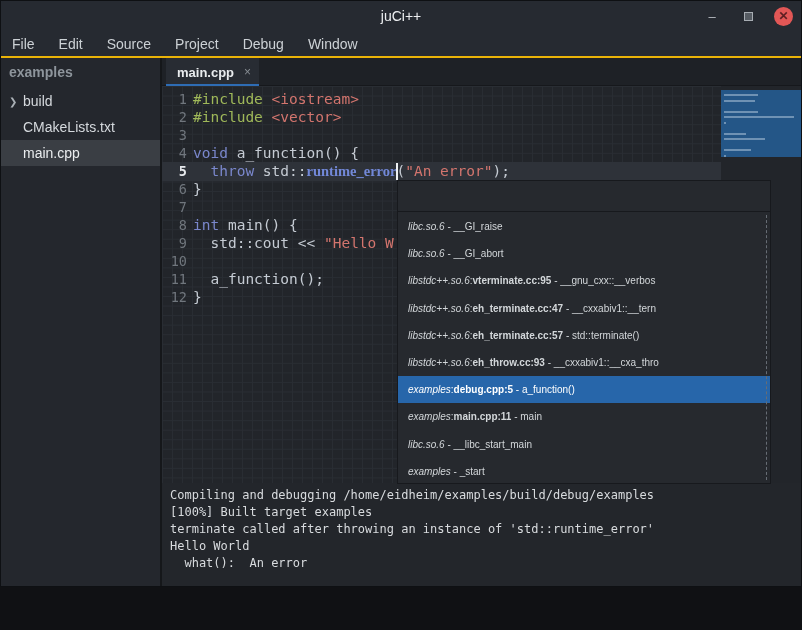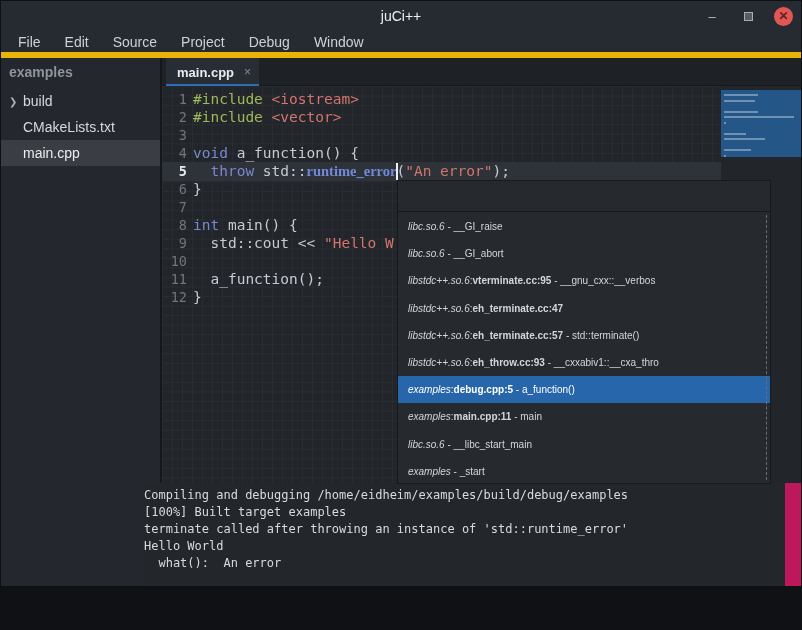--- a/index.html
+++ b/index.html
@@ -1,39 +1,39 @@
 <!DOCTYPE html>
 <html style="--accent: #2766aa; --underline: #2e6cb4; --slider: #245687; --closered: #e25756; --kw: #7a87cc; --pp: #9fb859; --str: #d3756e; --sym: #7288d8;"><head>
 <meta charset="utf-8">
 <style>
   * { margin:0; padding:0; box-sizing:border-box; }
   html,body { background:#101114; }
   body { font-family:"Liberation Sans", sans-serif; }
 
   #window {
     position:relative; width:802px; height:587px;
-    background:#be185d; border:1px solid #0e1013; overflow:hidden;
+    background:#0ea5e9; border:1px solid #0e1013; overflow:hidden;
   }
 
   
   .titlebar {
     position:absolute; left:0; top:0; width:800px; height:30px;
     background:#262a31; display:flex; align-items:center; justify-content:center;
   }
   .titlebar .title { color:#edeff1; font-size:14px; }
   .win-controls { position:absolute; right:8px; top:0; height:30px; display:flex; align-items:center; gap:16px; }
   .wc-btn { width:20px; height:20px; display:flex; align-items:center; justify-content:center; color:#b9bec4; font-size:13px; cursor:default; }
   .wc-restore { width:9px; height:9px; border:1.5px solid #a7adb3; background:#565c63; }
   .wc-close { width:19px; height:19px; border-radius:50%; background:var(--closered); color:#5d1f22; font-size:12px; font-weight:bold; display:flex; align-items:center; justify-content:center; }
 
   
   .menubar {
     position:absolute; left:0; top:30px; width:800px; height:27px;
-    background:#262a31; display:flex; align-items:center; padding-left:8px;
-    border-bottom:6px solid #eab308;
+    background:#262a31; display:flex; align-items:center; padding-left:2px;
+    border-bottom:2px solid #eab308;
   }
   .menu-item { color:#ccd1d5; font-size:14px; padding:4px 9px; margin-right:6px; }
 
   
   .sidebar { position:absolute; left:0; top:57px; width:159px; height:551px; background:#24272d; }
   .side-header { height:28px; display:flex; align-items:center; padding-left:8px; color:#8e959c; font-size:14px; font-weight:bold; }
   .tree { margin-top:2px; }
   .tree-row { height:26px; display:flex; align-items:center; padding-left:8px; color:#d5d9dd; font-size:14px; }
   .tree-row .chev { width:14px; color:#aab0b6; font-size:10px; }
   .tree-row.selected { background:#3a3e44; color:#eaedef; }
@@ -80,21 +80,21 @@
   }
   .popup-entry { width:100%; height:31px; background:#26292e; border:none; border-bottom:1px solid #17191d; outline:none; color:#d3d7da; font-size:14px; padding:0 8px; display:block; }
   .popup-list { position:absolute; left:0; top:32px; width:372px; height:270px; overflow:hidden; }
   .popup-row { height:27.2px; display:flex; align-items:center; padding-left:10px; color:#d3d7da; font-size:10px; white-space:pre; overflow:hidden; }
   .popup-row .lib { font-style:italic; }
   .popup-row .file { font-weight:bold; }
   .popup-row.selected { background:var(--accent); color:#ffffff; }
   .popup-scrollbar { position:absolute; right:3px; top:34px; bottom:3px; width:0; border-left:1px dashed #676d75; }
 
   
-  .terminal { position:absolute; left:143px; top:482px; width:641px; height:126px; background:#23262b; padding:4px 0 0 0; }
+  .terminal { position:absolute; left:161px; top:482px; width:641px; height:126px; background:#23262b; padding:4px 0 0 8px; }
   .term-line { font-family:"DejaVu Sans Mono", monospace; font-size:12px; line-height:17px; color:#d8dbde; white-space:pre; }
 
   
   .statusbar { position:absolute; left:0; top:608px; width:800px; height:20px; background:#30343b; border-bottom:1px solid #101114; }
   .status-loc { position:absolute; left:8px; top:2px; color:#d2d6d9; font-size:13px; }
   .status-state { position:absolute; left:317px; top:18px; color:#d2d6d9; font-size:13px;margin-left:36px; }
 </style>
 </head>
 <body>
 
@@ -219,21 +219,21 @@
         </div>
     </div>
   </div>
 
   <div class="popup">
     <input class="popup-entry" value="" style="">
     <div class="popup-list">
         <div class="popup-row"><span class="lib">libc.so.6</span><span> - __GI_raise</span></div>
         <div class="popup-row"><span class="lib">libc.so.6</span><span> - __GI_abort</span></div>
         <div class="popup-row"><span class="lib">libstdc++.so.6</span><span>:</span><span class="file">vterminate.cc:95</span><span> - __gnu_cxx::__verbos</span></div>
-        <div class="popup-row"><span class="lib">libstdc++.so.6</span><span>:</span><span class="file">eh_terminate.cc:47</span></div>
+        <div class="popup-row"><span class="lib">libstdc++.so.6</span><span>:</span><span class="file">eh_terminate.cc:47</span><span> - __cxxabiv1::__tern</span></div>
         <div class="popup-row"><span class="lib">libstdc++.so.6</span><span>:</span><span class="file">eh_terminate.cc:57</span><span> - std::terminate()</span></div>
         <div class="popup-row"><span class="lib">libstdc++.so.6</span><span>:</span><span class="file">eh_throw.cc:93</span><span> - __cxxabiv1::__cxa_thro</span></div>
         <div class="popup-row selected"><span class="lib">examples</span><span>:</span><span class="file">debug.cpp:5</span><span> - a_function()</span></div>
         <div class="popup-row"><span class="lib">examples</span><span>:</span><span class="file">main.cpp:11</span><span> - main</span></div>
         <div class="popup-row"><span class="lib">libc.so.6</span><span> - __libc_start_main</span></div>
         <div class="popup-row"><span class="lib">examples</span><span> - _start</span></div>
       </div>
     <div class="popup-scrollbar"></div>
   </div>
 

